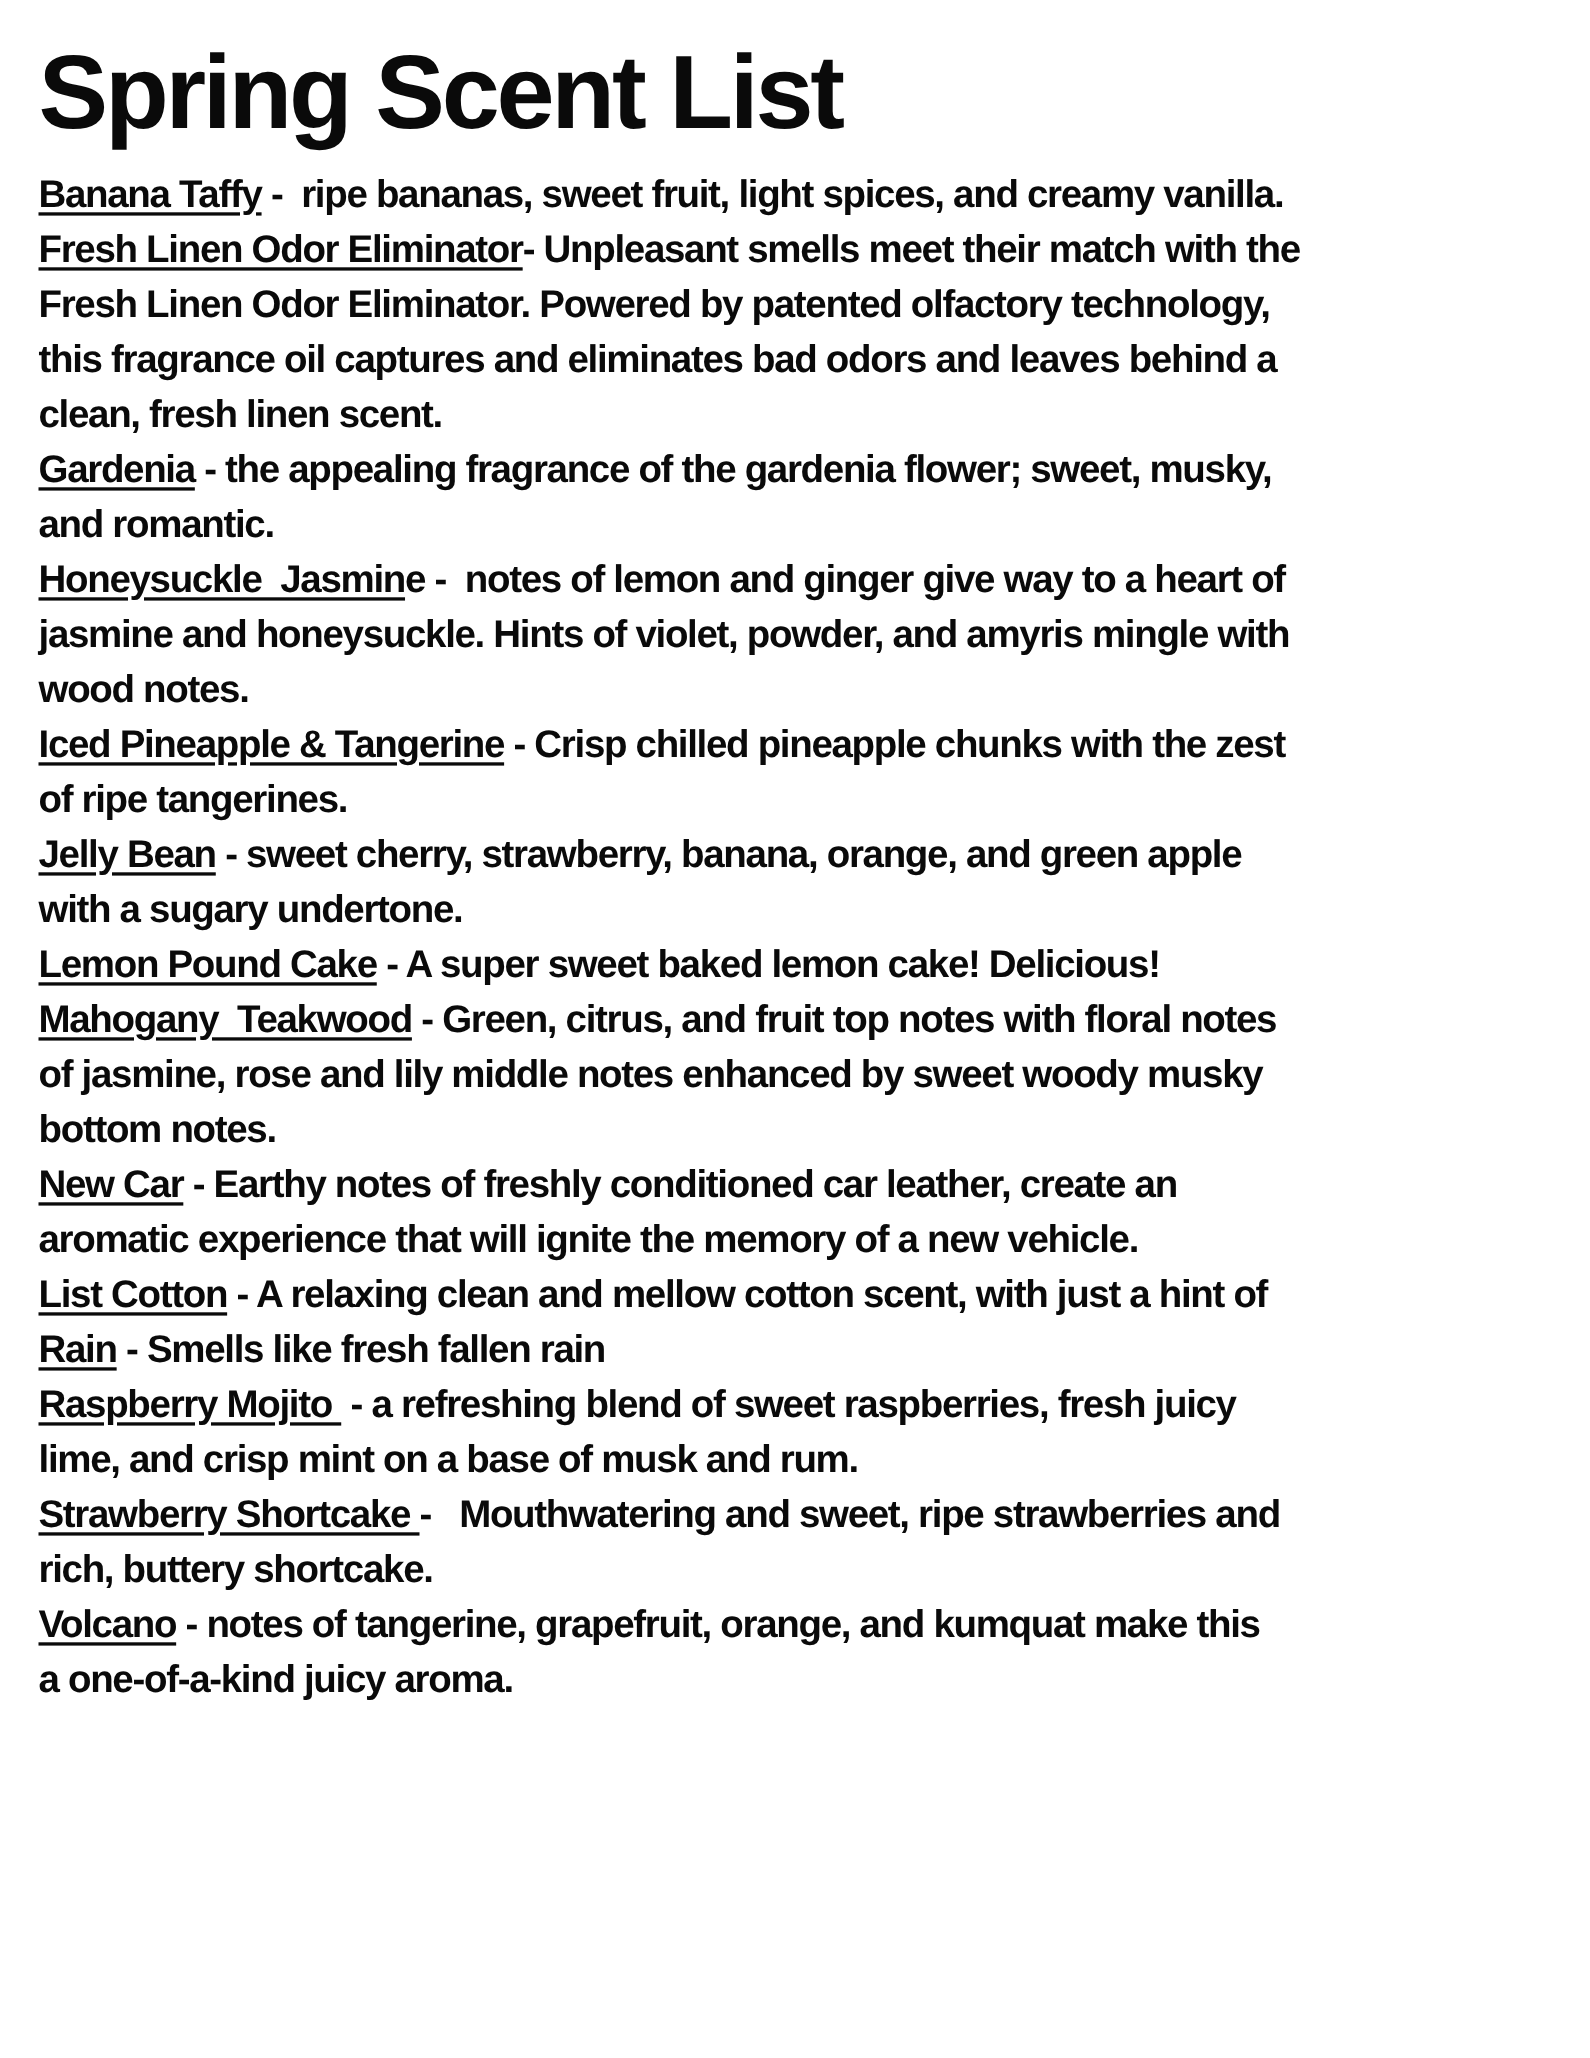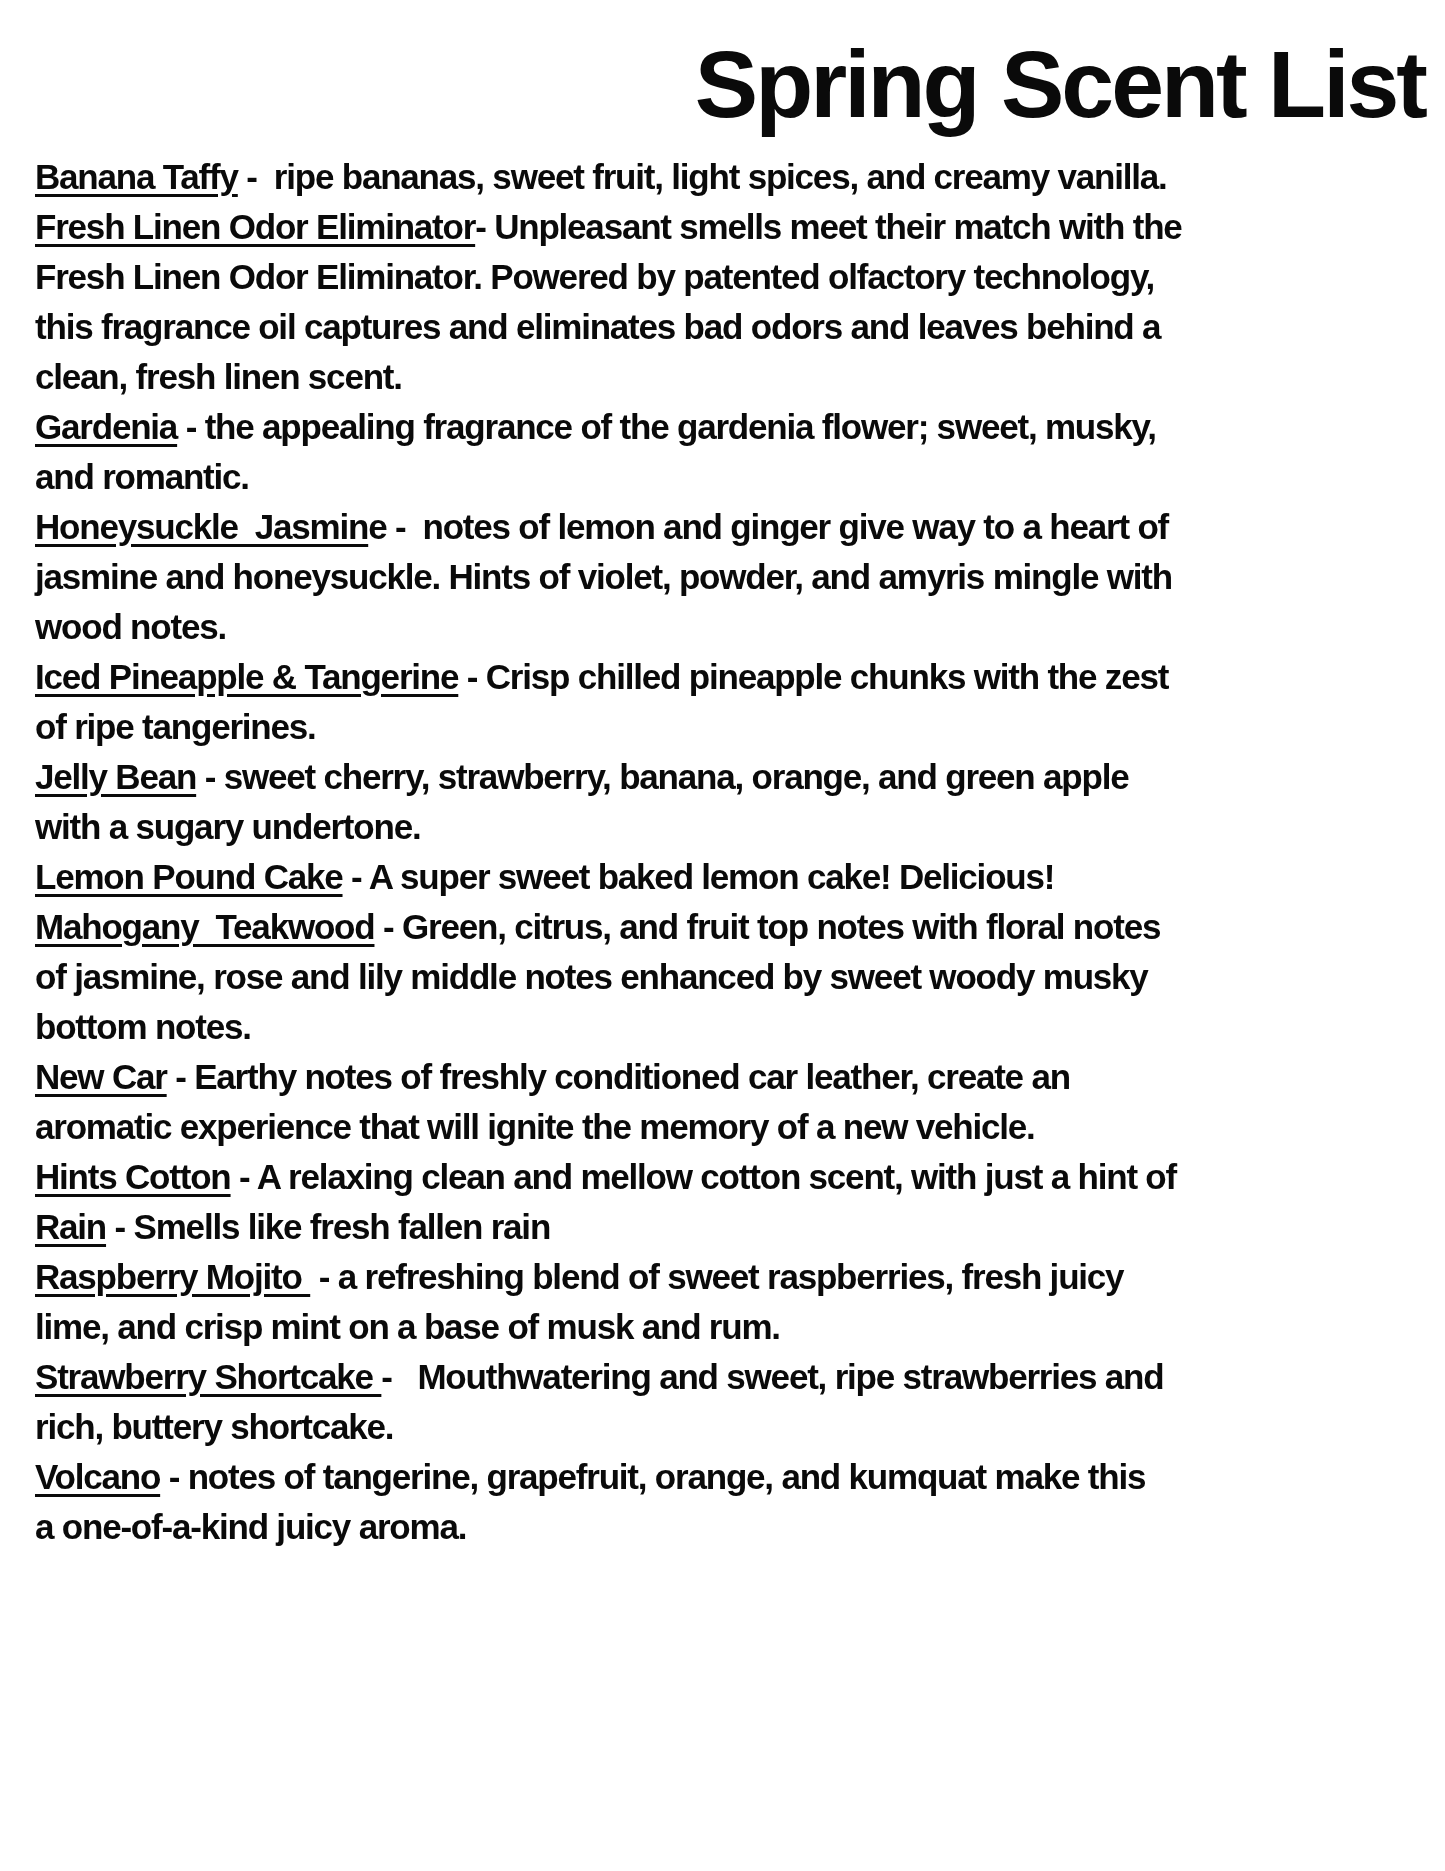--- a/index.html
+++ b/index.html
@@ -14,21 +14,21 @@
     font-family: "Liberation Sans", sans-serif;
     color: #0a0a0a;
   }
   .page {
     box-sizing: border-box;
     width: 1445px;
     height: 1871px;
     padding: 30px 20px 0 35px;
   }
   .title {
-    text-align: right;
+    text-align: left;
     font-size: 95px;
     font-weight: bold;
     letter-spacing: -3px;
     line-height: 108px;
     margin: 0 0 14px 0;
     white-space: pre;
   }
   .scent-list {
     font-size: 35px;
     font-weight: bold;
@@ -65,21 +65,21 @@
       <div class="scent-line"><span class="scent-name">Iced Pineapple &amp; Tangerine</span><span> - Crisp chilled pineapple chunks with the zest</span></div>
       <div class="scent-line"><span>of ripe tangerines.</span></div>
       <div class="scent-line"><span class="scent-name">Jelly Bean</span><span> - sweet cherry, strawberry, banana, orange, and green apple</span></div>
       <div class="scent-line"><span>with a sugary undertone.</span></div>
       <div class="scent-line"><span class="scent-name">Lemon Pound Cake</span><span> - A super sweet baked lemon cake! Delicious!</span></div>
       <div class="scent-line"><span class="scent-name">Mahogany  Teakwood</span><span> - Green, citrus, and fruit top notes with floral notes</span></div>
       <div class="scent-line"><span>of jasmine, rose and lily middle notes enhanced by sweet woody musky</span></div>
       <div class="scent-line"><span>bottom notes.</span></div>
       <div class="scent-line"><span class="scent-name">New Car</span><span> - Earthy notes of freshly conditioned car leather, create an</span></div>
       <div class="scent-line"><span>aromatic experience that will ignite the memory of a new vehicle.</span></div>
-      <div class="scent-line"><span class="scent-name">Hints Cotton</span><span> - A relaxing clean and mellow cotton scent, with just a hint of</span></div>
+      <div class="scent-line"><span class="scent-name">List Cotton</span><span> - A relaxing clean and mellow cotton scent, with just a hint of</span></div>
       <div class="scent-line"><span class="scent-name">Rain</span><span> - Smells like fresh fallen rain</span></div>
       <div class="scent-line"><span class="scent-name">Raspberry Mojito </span><span> - a refreshing blend of sweet raspberries, fresh juicy</span></div>
       <div class="scent-line"><span>lime, and crisp mint on a base of musk and rum.</span></div>
       <div class="scent-line"><span class="scent-name">Strawberry Shortcake </span><span>-   Mouthwatering and sweet, ripe strawberries and</span></div>
       <div class="scent-line"><span>rich, buttery shortcake.</span></div>
       <div class="scent-line"><span class="scent-name">Volcano</span><span> - notes of tangerine, grapefruit, orange, and kumquat make this</span></div>
       <div class="scent-line"><span>a one-of-a-kind juicy aroma.</span></div>
     </div>
 </div>
 

